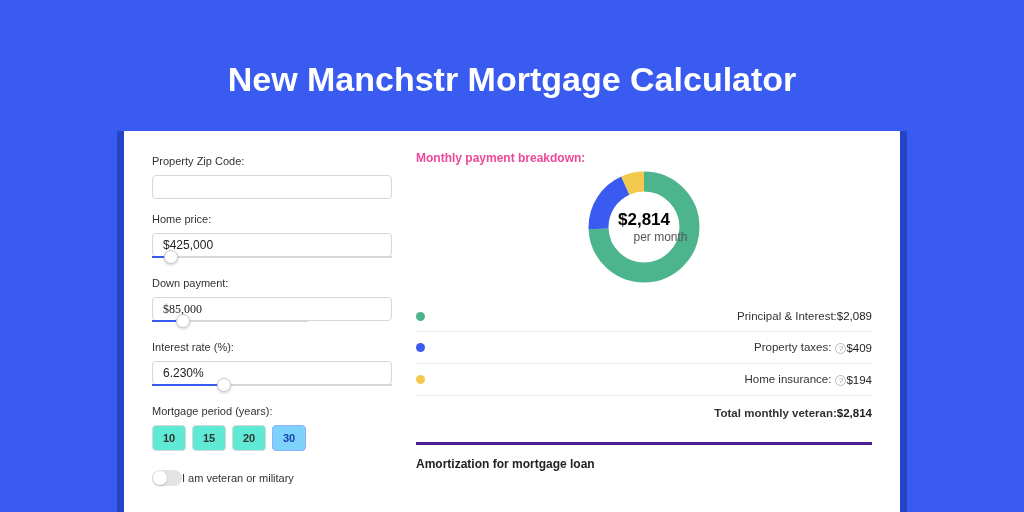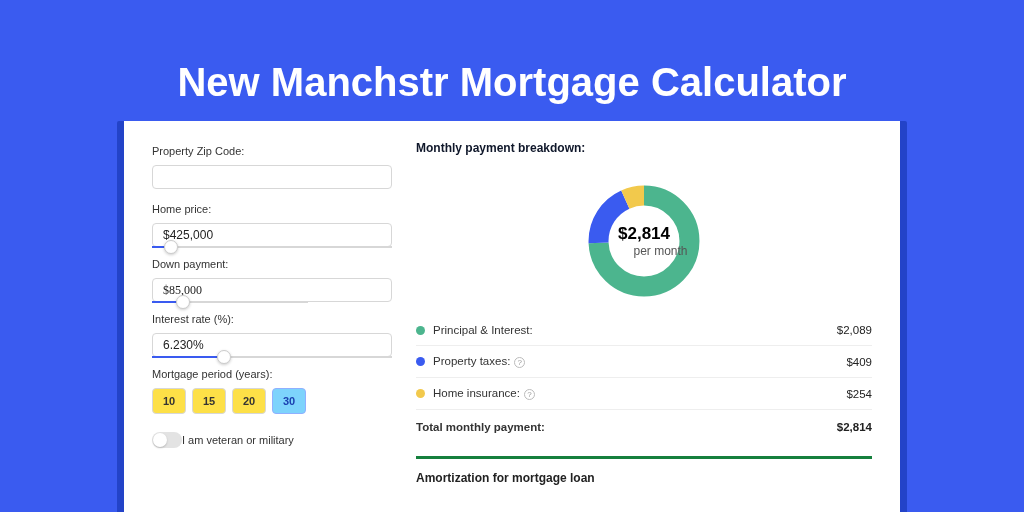--- a/index.html
+++ b/index.html
@@ -1,56 +1,56 @@
 <!DOCTYPE html>
 <html><head>
 <meta charset="utf-8">
 <style>
   * { box-sizing: border-box; margin: 0; padding: 0; }
   html, body { width: 1024px; height: 512px; overflow: hidden; font-family: -apple-system, BlinkMacSystemFont, "Segoe UI", Arial, sans-serif; }
   body { background: #3a5bf0; }
-  .page-title { color: #fff; text-align: center; font-size: 40px; font-weight: 700; padding-top: 60px; padding-bottom: 16px; }
+  .page-title { color: #fff; text-align: center; font-size: 34px; font-weight: 700; padding-top: 60px; padding-bottom: 32px; }
   .card-shadow { background: #2343c8; width: 790px; margin: 0 auto; height: 420px; border-radius: 2px; }
   .card { background: #fff; width: 776px; margin-left: 7px; height: 420px; padding: 20px 28px 0 28px; display: flex; gap: 24px; }
   .left { width: 240px; }
   .right { flex: 1; }
   .field-label { font-size: 11px; color: #333; margin-bottom: 8px; margin-top: 4px; }
   .text-input { width: 100%; height: 24px; border: 1px solid #d7d7d7; border-radius: 4px; padding: 0 10px; font-size: 12px; color: #222; background: #fff; }
   .slider-track { position: relative; height: 2px; background: #d7d7d7; margin-top: -1px; }
   .slider-fill { position: absolute; left: 0; top: 0; height: 2px; background: #3a5bf0; }
   .slider-thumb { position: absolute; top: -6px; width: 14px; height: 14px; border-radius: 50%; background: #fff; border: 1px solid #ccc; box-shadow: 0 1px 3px rgba(0,0,0,0.2); }
   .inline-row { display: flex; gap: 8px; }
   .inline-row .text-input:first-child { flex: 1; font-family: Liberation Serif, serif; }
   .inline-row .text-input:last-child { width: 74px; }
   .period-row { display: flex; gap: 6px; margin-top: 4px; }
-  .period-btn { width: 34px; height: 26px; border: 1px solid #d7d7d7; background: #fde047; border-radius: 4px; font-size: 11px; font-weight: 600; color: #333; display: flex; align-items: center; justify-content: center; cursor: pointer; }
+  .period-btn { width: 34px; height: 26px; border: 1px solid #d7d7d7; background: #5eead4; border-radius: 4px; font-size: 11px; font-weight: 600; color: #333; display: flex; align-items: center; justify-content: center; cursor: pointer; }
   .period-btn.active { background: #7dd3fc; border-color: #8fb0ff; color: #1a3fb0; }
   .toggle-row { display: flex; align-items: center; gap: 0; margin-top: 18px; }
   .toggle { width: 30px; height: 16px; background: #e3e3e3; border-radius: 999px; position: relative; }
   .toggle-knob { position: absolute; top: 1px; left: 1px; width: 14px; height: 14px; background: #fff; border-radius: 50%; box-shadow: 0 1px 2px rgba(0,0,0,0.2); }
   .toggle-label { font-size: 11px; color: #333; }
-  .panel-title { font-size: 12px; font-weight: 700; color: #0f172a; margin-bottom: 26px; }
+  .panel-title { font-size: 12px; font-weight: 700; color: #ec4899; margin-bottom: 2px; }
   .donut-wrap { display: flex; justify-content: center; margin-bottom: 14px; }
   .donut { position: relative; width: 120px; height: 120px; }
   .donut svg { width: 120px; height: 120px; transform: rotate(-90deg); }
   .donut-center { position: absolute; inset: 0; display: flex; flex-direction: column; align-items: center; justify-content: center; }
   .donut-value { font-size: 17px; font-weight: 800; color: #000; }
   .donut-sub { font-size: 12px; color: #555; margin-left: 33px; }
-  .legend { margin-top: 6px; }
+  .legend { margin-top: 6px; text-align: right; }
   .legend-row { display: flex; align-items: center; padding: 9px 0; border-bottom: 1px solid #eee; font-size: 11.5px; color: #333; }
   .legend-dot { width: 9px; height: 9px; border-radius: 50%; margin-right: 8px; }
   .legend-label { flex: 1; }
   .legend-value { font-weight: 400; color: #222; }
   .legend-row.total { font-weight: 700; border-bottom: none; padding-top: 11px; }
   .legend-row.total .legend-value { font-weight: 700; }
   .info-icon { display: inline-flex; align-items: center; justify-content: center; width: 11px; height: 11px; border: 1px solid #bbb; border-radius: 50%; font-size: 8px; color: #999; margin-left: 4px; }
-  .amort { margin-top: 14px; border-top: 3px solid #15803d; padding-top: 12px; }
+  .amort { margin-top: 14px; border-top: 3px solid #4c1d95; padding-top: 12px; }
   .amort-title { font-size: 12px; font-weight: 700; margin-bottom: 8px; color: #222; }
   .amort-text { font-size: 10.5px; line-height: 1.5; color: #444; }
-  .mb10 { margin-bottom: 10px; }
+  .mb10 { margin-bottom: 19px; }
   .mb14 { margin-bottom: 14px; }
 </style>
 </head>
 <body>
 
 <h1 class="page-title">New Manchstr Mortgage Calculator</h1>
 
 <div class="card-shadow">
   <div class="card">
 
@@ -133,24 +133,24 @@
             <span class="legend-value">$2,089</span>
           </div>
           <div class="legend-row">
             <span class="legend-dot" style="background: rgb(58, 91, 240);"></span>
             <span class="legend-label">Property taxes:<span class="info-icon">?</span></span>
             <span class="legend-value">$409</span>
           </div>
           <div class="legend-row">
             <span class="legend-dot" style="background: rgb(242, 201, 76);"></span>
             <span class="legend-label">Home insurance:<span class="info-icon">?</span></span>
-            <span class="legend-value">$254</span>
+            <span class="legend-value">$194</span>
           </div>
           <div class="legend-row total">
-            <span class="legend-label">Total monthly payment:</span>
+            <span class="legend-label">Total monthly veteran:</span>
             <span class="legend-value">$2,814</span>
           </div>
         </div>
 
       <div class="amort">
         <div class="amort-title">Amortization for mortgage loan</div>
       </div>
     </div>
 
   </div>

